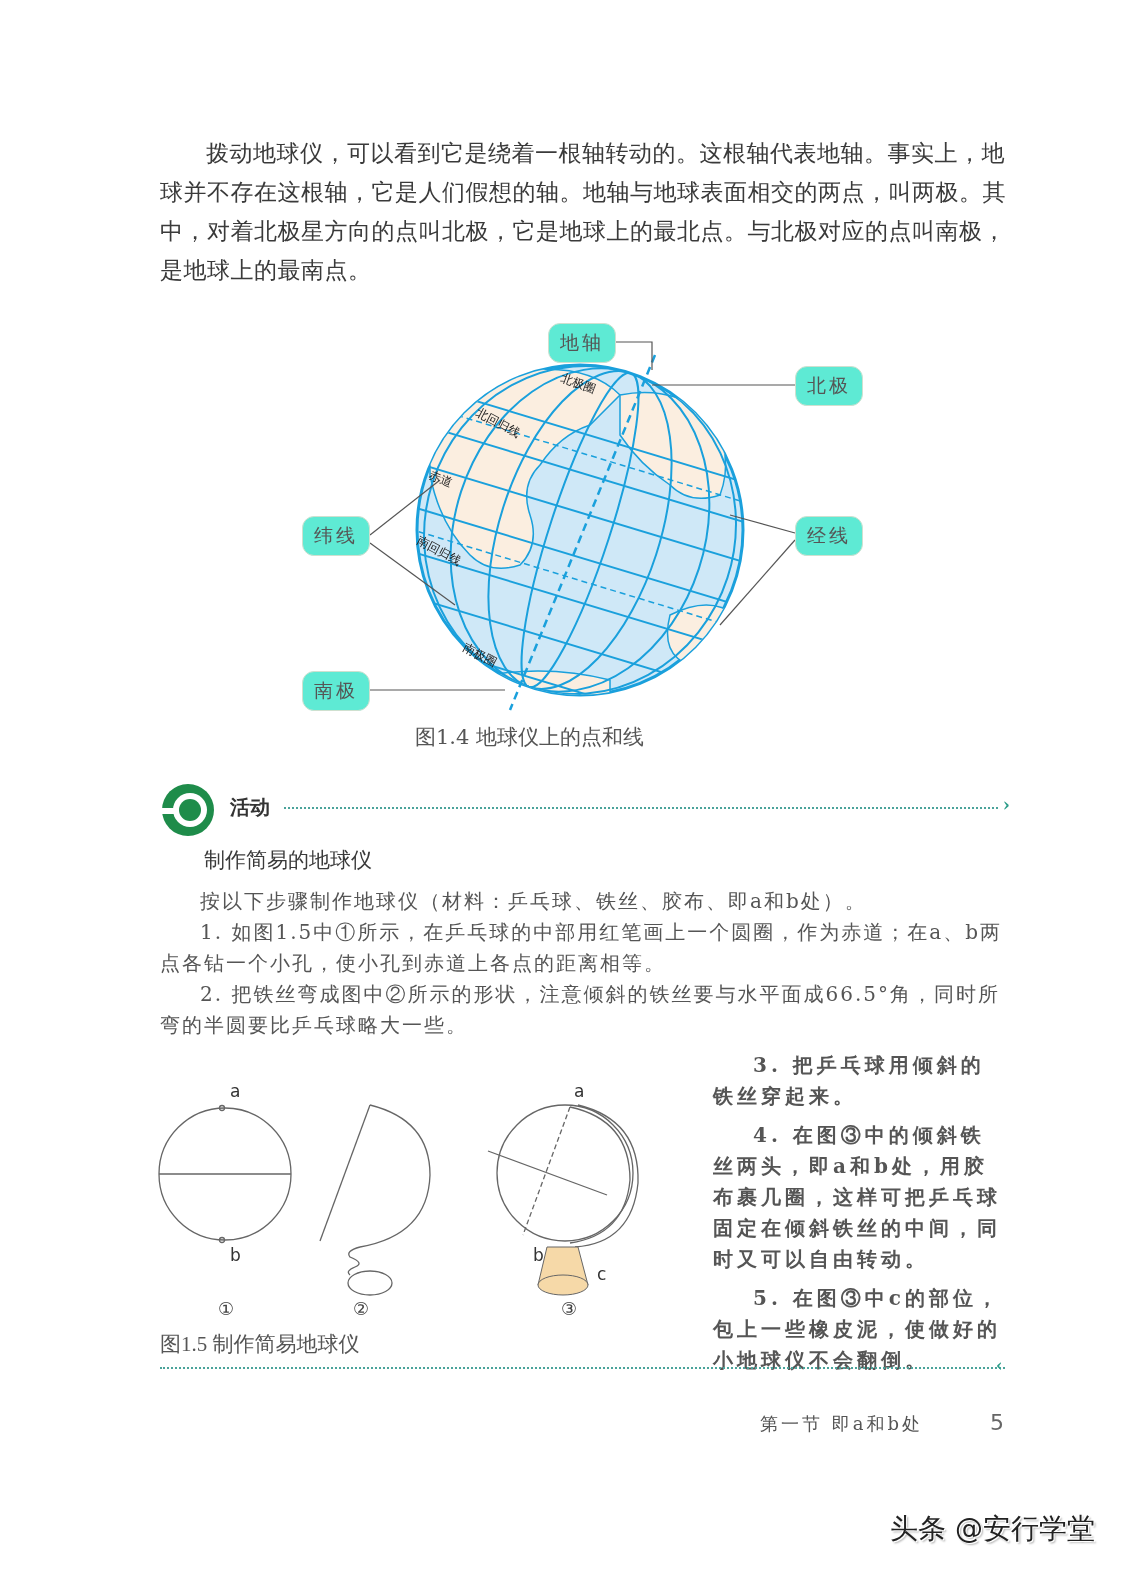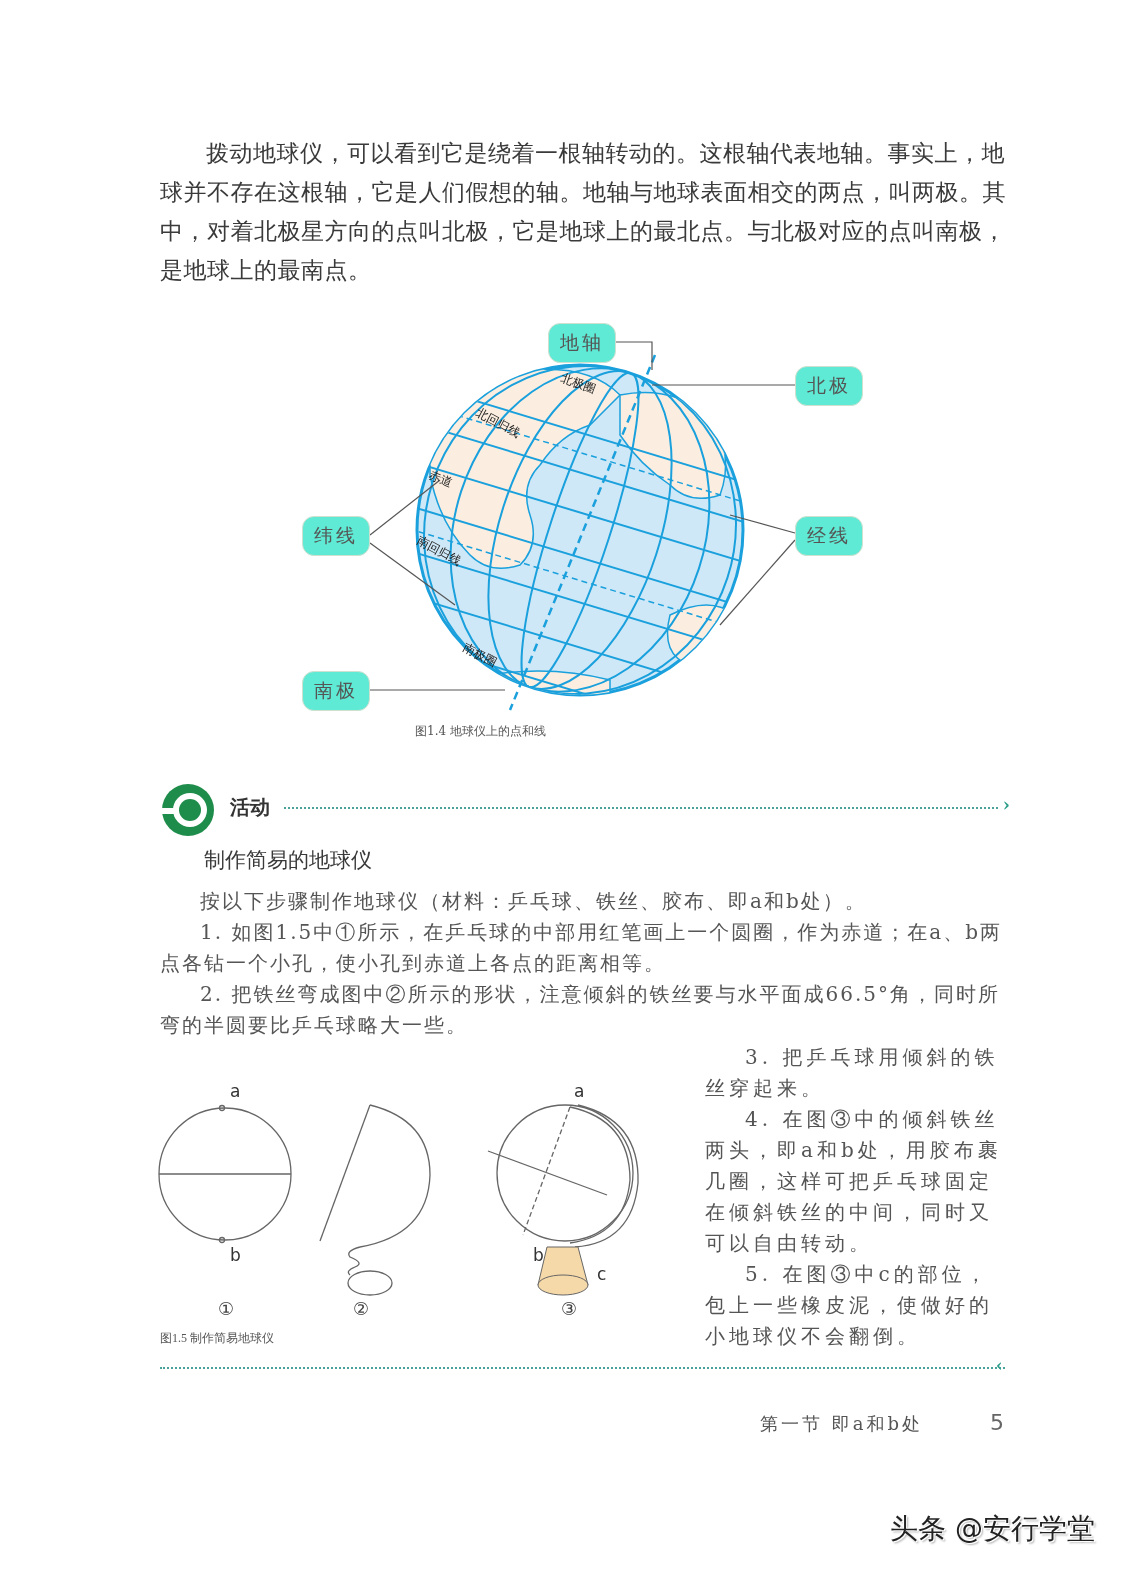--- a/index.html
+++ b/index.html
@@ -6,31 +6,31 @@
   body { width:1125px; height:1575px; position:relative; overflow:hidden;
          font-family:"DejaVu Serif","Liberation Serif",serif; color:#333; }
   .abs { position:absolute; }
   .para { font-size:23px; line-height:39px; color:#3a3a3a; letter-spacing:0.5px; }
   .para p { margin:0; }
   .indent { text-indent:2em; }
   .intro { left:160px; top:134px; width:850px; }
   .label-box { position:absolute; background:#5eead4; border:1px solid #cfe0cf; border-radius:12px;
                font-size:19px; color:#555; display:flex; align-items:center; justify-content:center;
                width:66px; height:38px; letter-spacing:3px; }
-  .fig-caption { font-size:12px; color:#555; }
+  .fig-caption { font-size:21px; color:#555; }
   .activity-head { left:160px; top:782px; width:850px; height:54px; }
   .act-title { position:absolute; left:70px; top:12px; font-size:20px; font-weight:bold; color:#333;
                font-family:"DejaVu Sans","Liberation Sans",sans-serif; }
   .act-dots { position:absolute; left:124px; right:12px; top:25px; border-top:2px dotted #4aa39a; }
   .act-arrow { position:absolute; right:0; top:12px; color:#2d9d8a; font-size:18px; font-weight:bold; }
   .subhead { left:204px; top:846px; font-size:21px; color:#3a3a3a; }
   .steps { left:160px; top:886px; width:850px; font-size:20px; line-height:31px; color:#555; letter-spacing:2px; }
   .steps p { margin:0; }
   .side-steps { left:705px; top:1042px; width:305px; font-size:20px; line-height:31px; color:#555; letter-spacing:4px; }
-  .side-steps p { margin:0; }
+  .side-steps p { margin:8px;font-weight:bold; }
   .bottom-dots { left:160px; top:1367px; width:845px; border-top:2px dotted #4aa39a; }
   .bottom-arrow { left:996px; top:1356px; color:#2d9d8a; font-size:16px; font-weight:bold; }
   .footer { left:760px; top:1412px; font-size:18px; color:#555; letter-spacing:3px; }
   .pagenum { left:990px; top:1410px; font-size:22px; color:#666; font-family:"DejaVu Sans","Liberation Sans",sans-serif; }
   .watermark { left:890px; top:1510px; font-size:28px; color:#222;
                font-family:"DejaVu Sans","Liberation Sans",sans-serif;
                text-shadow: 1px 1px 0 #fff, -1px -1px 0 #fff, 2px 2px 2px rgba(0,0,0,0.3); }
   svg text { font-family:"DejaVu Sans","Liberation Sans",sans-serif; }
 </style>
 </head>

